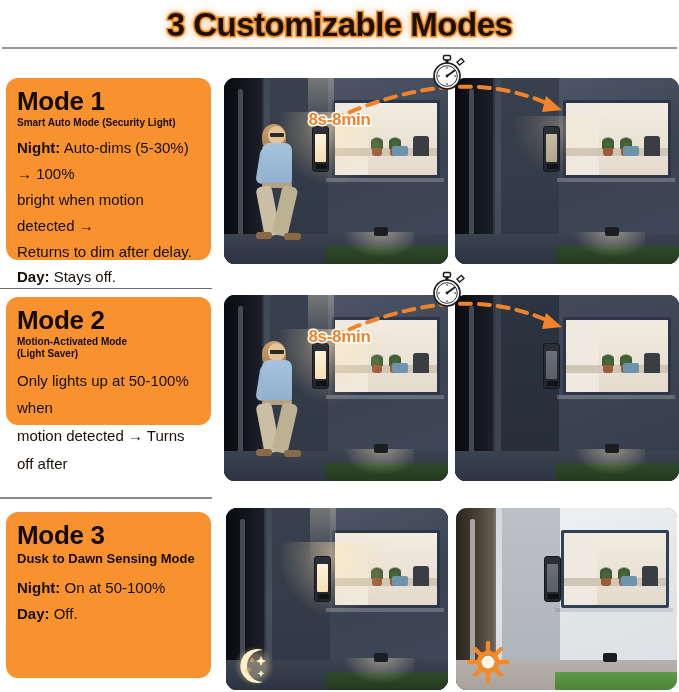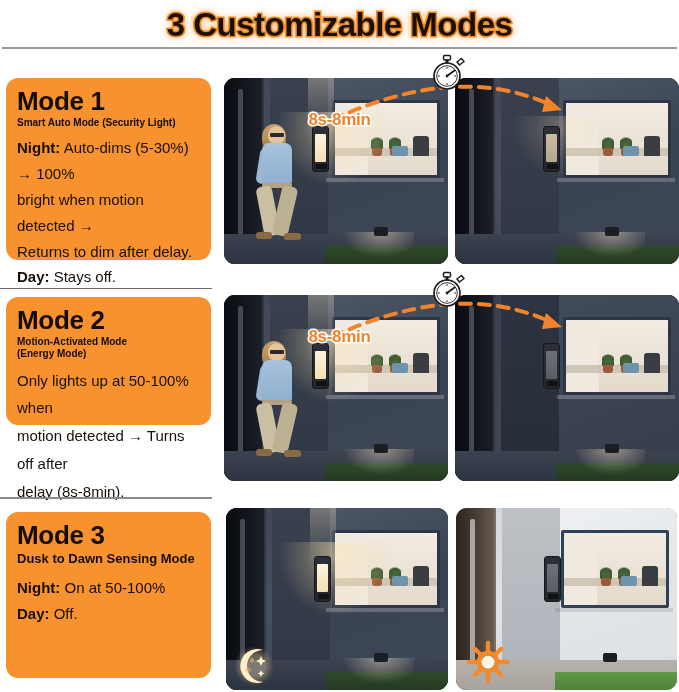--- a/index.html
+++ b/index.html
@@ -429,29 +429,26 @@
     </div>
   </div>
 
   <div class="row-sep" id="sep-1"></div>
 
   <div class="row" id="row-2">
 
     <div class="mode-card" id="card-2">
       <div class="mode-title">Mode 2</div>
       <div class="mode-sub" style="white-space:pre-line">Motion-Activated Mode
-(Energy Mode)</div>
+(Light Saver)</div>
       <div class="mode-line">
         <span>Only lights up at 50-100% when</span>
       </div>
       <div class="mode-line">
         <span>motion detected → Turns off after</span>
-      </div>
-      <div class="mode-line">
-        <span>delay (8s-8min).</span>
       </div>
     </div>
 
     <div class="photo left">
       <div class="scene night">
         <div class="wall-dark"></div>
         <div class="wall-light"></div>
         <div class="doorway"></div>
         <div class="door-slab"></div>
         <div class="door-reveal"></div>

